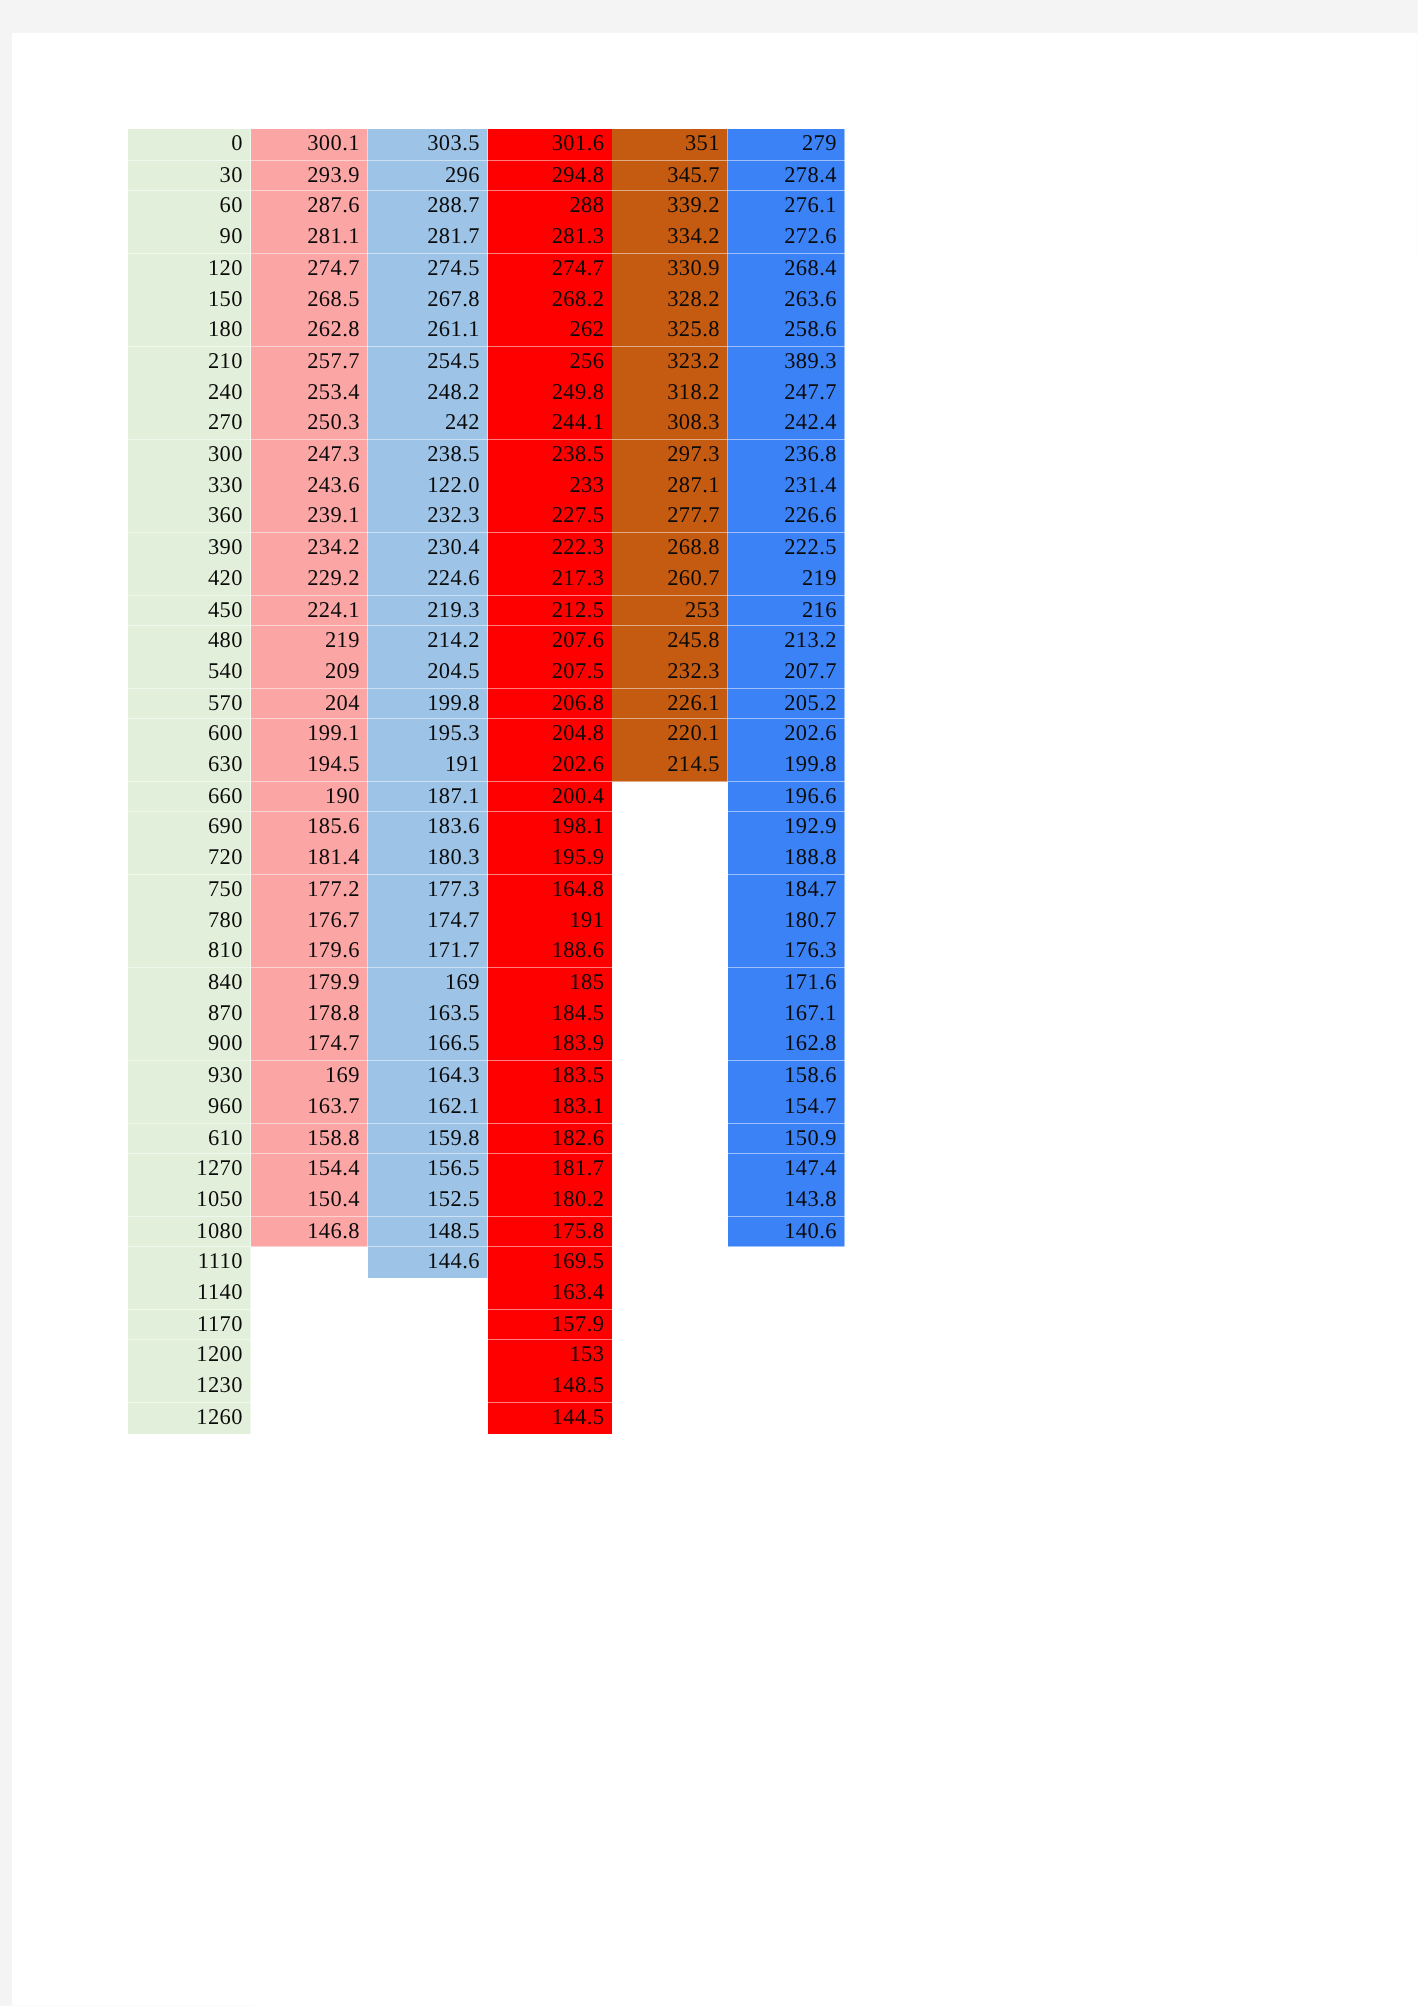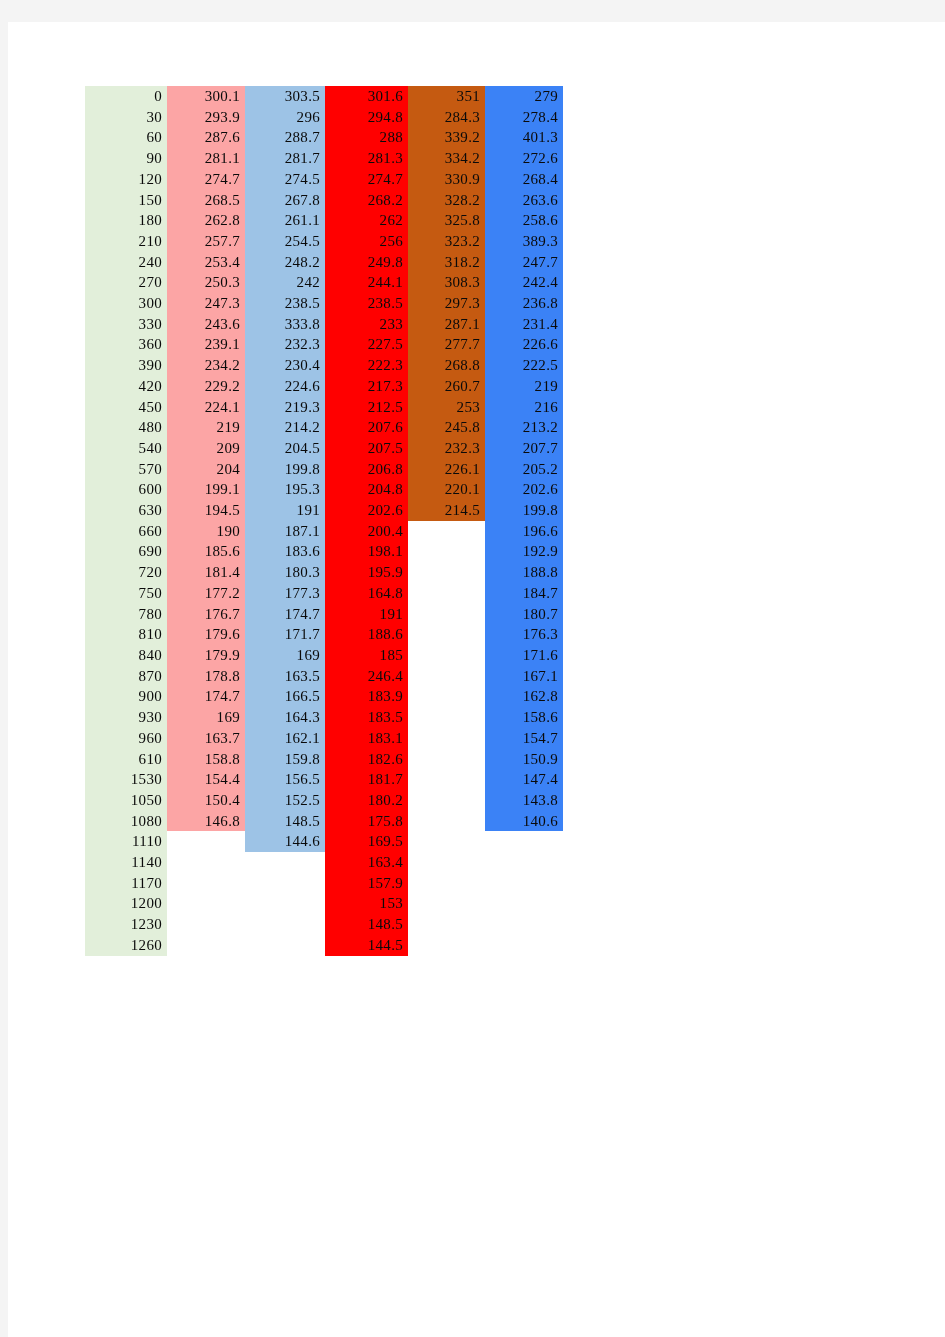--- a/index.html
+++ b/index.html
@@ -82,30 +82,30 @@
             <td class="s2">303.5</td>
             <td class="s3">301.6</td>
             <td class="s4">351</td>
             <td class="s5">279</td>
           </tr>
           <tr>
             <td class="idx">30</td>
             <td class="s1">293.9</td>
             <td class="s2">296</td>
             <td class="s3">294.8</td>
-            <td class="s4">284.3</td>
+            <td class="s4">345.7</td>
             <td class="s5">278.4</td>
           </tr>
           <tr>
             <td class="idx">60</td>
             <td class="s1">287.6</td>
             <td class="s2">288.7</td>
             <td class="s3">288</td>
             <td class="s4">339.2</td>
-            <td class="s5">401.3</td>
+            <td class="s5">276.1</td>
           </tr>
           <tr>
             <td class="idx">90</td>
             <td class="s1">281.1</td>
             <td class="s2">281.7</td>
             <td class="s3">281.3</td>
             <td class="s4">334.2</td>
             <td class="s5">272.6</td>
           </tr>
           <tr>
@@ -160,21 +160,21 @@
             <td class="idx">300</td>
             <td class="s1">247.3</td>
             <td class="s2">238.5</td>
             <td class="s3">238.5</td>
             <td class="s4">297.3</td>
             <td class="s5">236.8</td>
           </tr>
           <tr>
             <td class="idx">330</td>
             <td class="s1">243.6</td>
-            <td class="s2">333.8</td>
+            <td class="s2">122.0</td>
             <td class="s3">233</td>
             <td class="s4">287.1</td>
             <td class="s5">231.4</td>
           </tr>
           <tr>
             <td class="idx">360</td>
             <td class="s1">239.1</td>
             <td class="s2">232.3</td>
             <td class="s3">227.5</td>
             <td class="s4">277.7</td>
@@ -297,21 +297,21 @@
             <td class="s1">179.9</td>
             <td class="s2">169</td>
             <td class="s3">185</td>
             <td class="blank"></td>
             <td class="s5">171.6</td>
           </tr>
           <tr>
             <td class="idx">870</td>
             <td class="s1">178.8</td>
             <td class="s2">163.5</td>
-            <td class="s3">246.4</td>
+            <td class="s3">184.5</td>
             <td class="blank"></td>
             <td class="s5">167.1</td>
           </tr>
           <tr>
             <td class="idx">900</td>
             <td class="s1">174.7</td>
             <td class="s2">166.5</td>
             <td class="s3">183.9</td>
             <td class="blank"></td>
             <td class="s5">162.8</td>
@@ -334,21 +334,21 @@
           </tr>
           <tr>
             <td class="idx">610</td>
             <td class="s1">158.8</td>
             <td class="s2">159.8</td>
             <td class="s3">182.6</td>
             <td class="blank"></td>
             <td class="s5">150.9</td>
           </tr>
           <tr>
-            <td class="idx">1530</td>
+            <td class="idx">1270</td>
             <td class="s1">154.4</td>
             <td class="s2">156.5</td>
             <td class="s3">181.7</td>
             <td class="blank"></td>
             <td class="s5">147.4</td>
           </tr>
           <tr>
             <td class="idx">1050</td>
             <td class="s1">150.4</td>
             <td class="s2">152.5</td>

